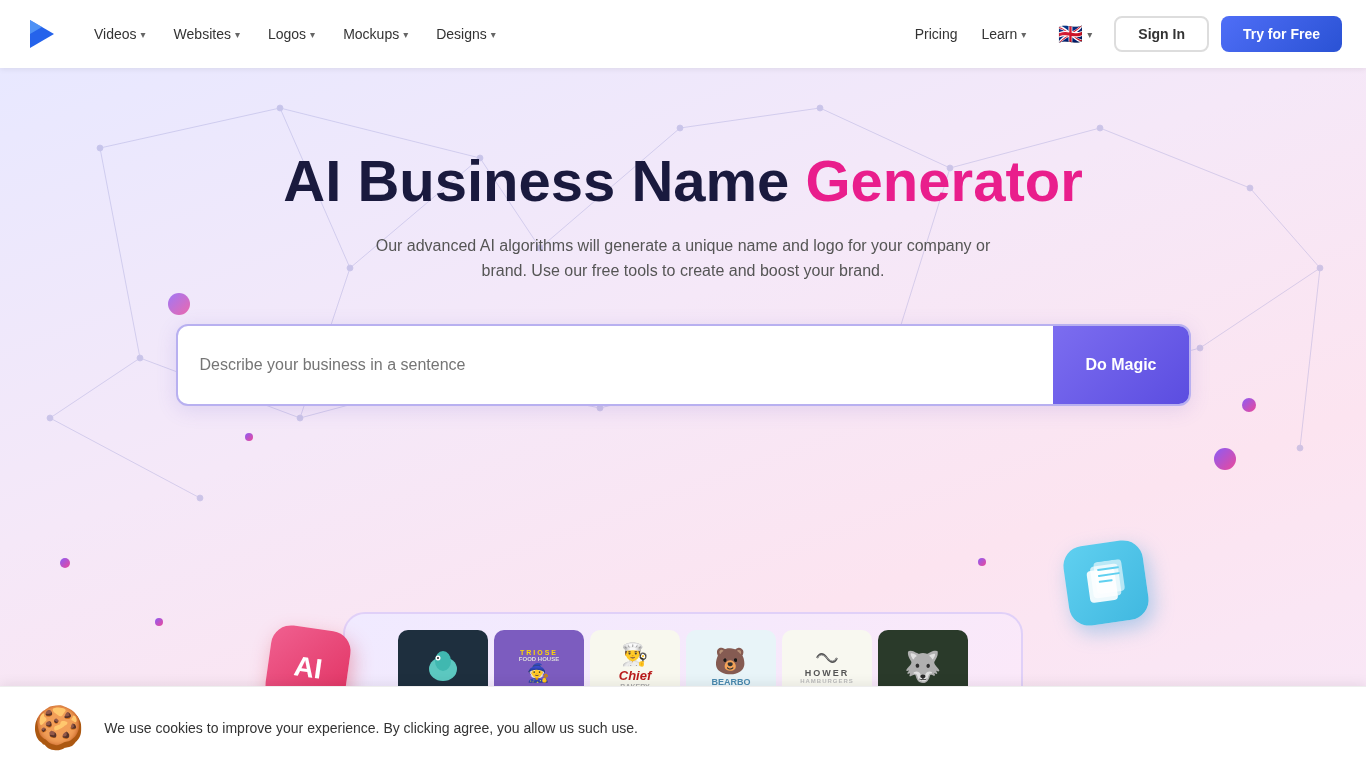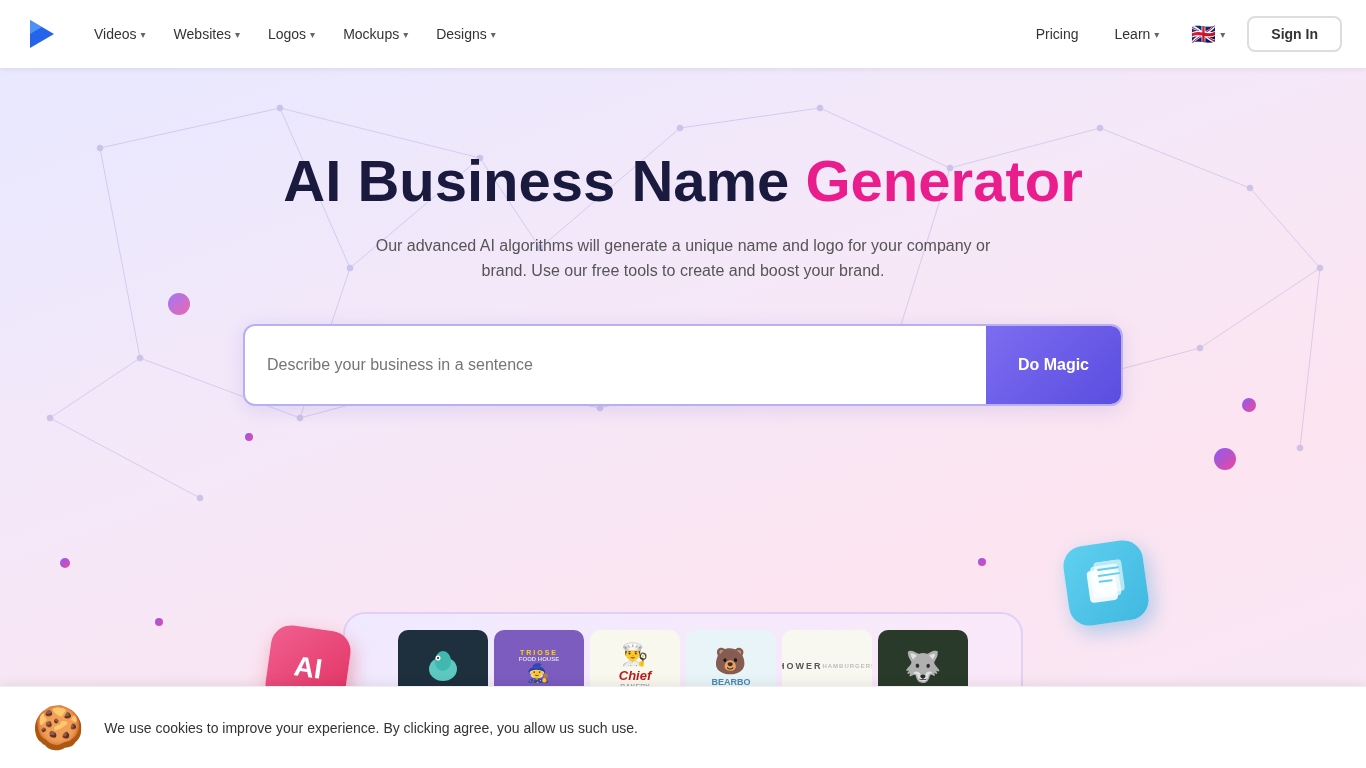--- a/index.html
+++ b/index.html
@@ -21,21 +21,21 @@
     }
     .logo-icon svg { width: 36px; height: 36px; }
     .nav-item {
       display: flex; align-items: center; gap: 4px;
       padding: 8px 10px; cursor: pointer; font-size: 14px;
       font-weight: 500; color: #333; border-radius: 6px;
       white-space: nowrap;
     }
     .chevron { font-size: 10px; color: #666; }
     .nav-right { display: flex; align-items: center; gap: 12px; }
-    .nav-right-links { display: flex; align-items: center; gap: 16px; }
+    .nav-right-links { display: flex; align-items: center; gap: 4px; }
     .lang-btn {
       display: flex; align-items: center; gap: 4px;
       padding: 6px 10px; cursor: pointer; font-size: 14px;
       border-radius: 6px; border: none; background: transparent;
     }
     .flag { font-size: 20px; }
     .sign-in-btn {
       padding: 8px 22px; border: 2px solid #ddd; border-radius: 8px;
       background: #fff; cursor: pointer; font-size: 14px; font-weight: 600; color: #333;
     }
@@ -80,21 +80,21 @@
 
     .hero-subtitle {
       position: relative; z-index: 2; text-align: center;
       font-size: 16px; color: #555; max-width: 620px; line-height: 1.6;
       margin-bottom: 40px;
     }
 
     
     .search-bar {
       position: relative; z-index: 2; display: flex; align-items: center;
-      width: 880px; background: #fff; border-radius: 12px;
+      width: 1015px; background: #fff; border-radius: 12px;
       border: 2px solid #b8b0f0; box-shadow: 0 4px 20px rgba(100,80,200,0.15);
       overflow: hidden;
       gap: 43px;
     }
     .search-input {
       flex: 1; border: none; outline: none; padding: 18px 22px;
       font-size: 16px; color: #888; background: transparent;
     }
     .magic-btn {
       padding: 30px 32px; background: linear-gradient(135deg, #7c6df0, #5b4de0);
@@ -207,20 +207,21 @@
       <div class="nav-item">
         <span>Learn</span>
         <span class="chevron">▾</span>
       </div>
     </div>
     <button class="lang-btn">
       <span class="flag">🇬🇧</span>
       <span class="chevron">▾</span>
     </button>
     <button class="sign-in-btn">Sign In</button>
+    <button class="try-btn">Try for Free</button>
   </div>
 </nav>
 
 <div class="hero">
 
   <svg class="network" viewBox="0 0 1366 700" xmlns="http://www.w3.org/2000/svg">
     <g stroke="#9090d0" stroke-width="0.8" opacity="0.4" fill="#9090d0">
 
       <circle cx="100" cy="80" r="3"></circle>
       <circle cx="280" cy="40" r="3"></circle>
@@ -335,21 +336,21 @@
         <span style="font-size:22px;">👨‍🍳</span>
         <span style="font-size:13px;font-weight:800;color:#b91c1c;font-style:italic;">Chief</span>
         <span style="font-size:7px;color:#aaa;">BAKERY</span>
       </div>
 
       <div class="logo-tile" style="background:#e8f4f8;width:90px;height:72px;border-radius:10px;display:flex;align-items:center;justify-content:center;flex-direction:column;">
         <span style="font-size:26px;">🐻</span>
         <span style="font-size:9px;font-weight:700;color:#4a8aaf;">BEARBO</span>
       </div>
 
-      <div class="logo-tile" style="background:#f8f8f0;width:90px;height:72px;border-radius:10px;display:flex;align-items:center;justify-content:center;flex-direction:row;">
+      <div class="logo-tile" style="background:#f8f8f0;width:90px;height:72px;border-radius:10px;display:flex;align-items:center;justify-content:center;flex-direction:column;">
         <svg width="28" height="20" viewBox="0 0 28 20">
             <path d="M4 10 Q8 2 14 10 Q20 18 24 10" stroke="#555" stroke-width="2" fill="none"></path>
             <path d="M4 10 Q8 4 14 10 Q20 16 24 10" stroke="#999" stroke-width="1" fill="none"></path>
           </svg>
         <span style="font-size:9px;font-weight:700;color:#555;letter-spacing:2px;">HOWER</span>
         <span style="font-size:6px;color:#bbb;letter-spacing:1px;">HAMBURGERS</span>
       </div>
 
       <div class="logo-tile" style="background:#2a3a2a;width:90px;height:72px;border-radius:10px;display:flex;align-items:center;justify-content:center;">
         <span style="font-size:30px;">🐺</span>

